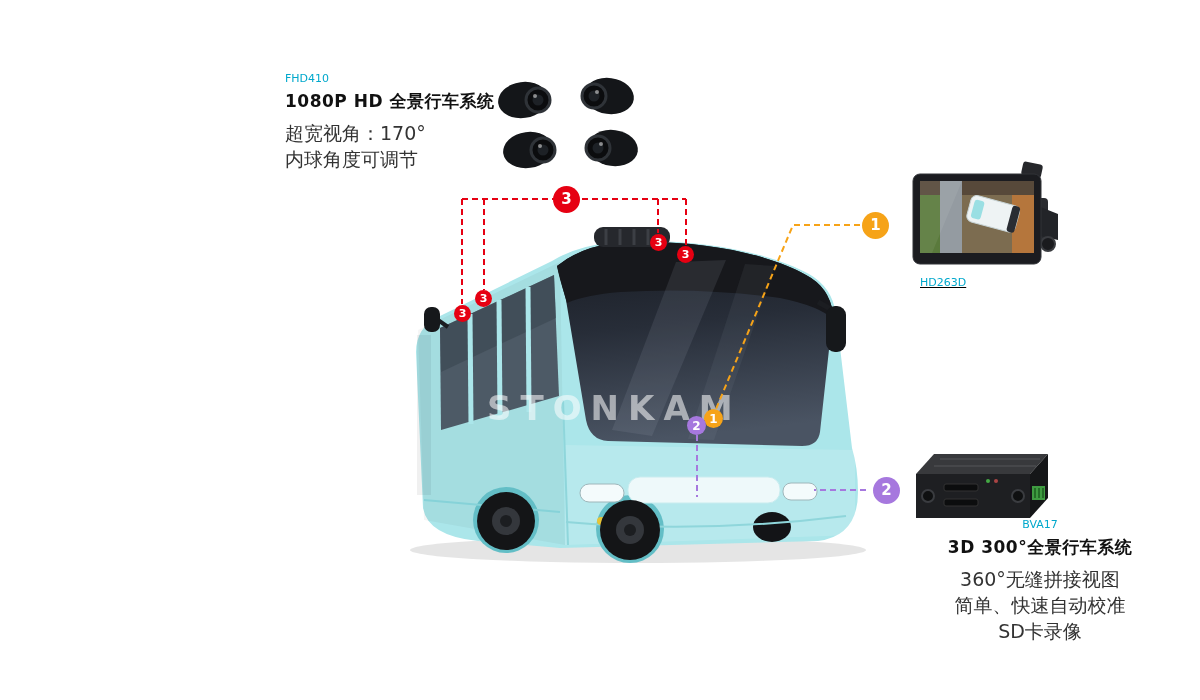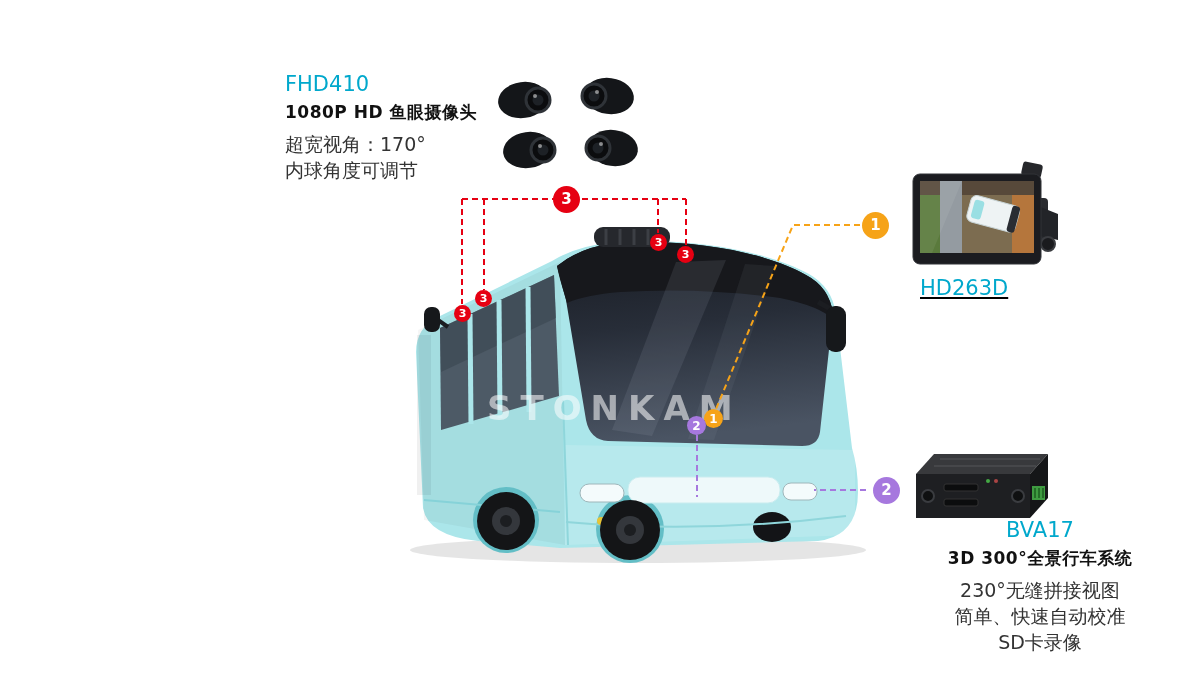--- a/index.html
+++ b/index.html
@@ -12,21 +12,21 @@
   *{box-sizing:border-box;}
   html,body{margin:0;padding:0;}
   body{
     width:1200px;height:700px;background:#ffffff;overflow:hidden;position:relative;
     font-family:"DejaVu Sans","Liberation Sans",sans-serif;
   }
   .stage{position:absolute;left:0;top:0;width:1200px;height:700px;}
   svg.art{position:absolute;left:0;top:0;}
 
   .info{position:absolute;width:240px;}
-  .info .model{color:var(--model-text);font-size:21px;margin-bottom:5px;}
+  .info .model{color:var(--model-text);font-size:11px;margin-bottom:5px;}
   .info .title{color:#111;font-size:17px;font-weight:bold;margin-bottom:7px;letter-spacing:.5px;}
   .info .spec{color:#333;font-size:19px;line-height:26px;}
 
   .badge{
     position:absolute;display:flex;align-items:center;justify-content:center;
     border-radius:50%;color:#fff;font-weight:bold;line-height:1;
   }
   .badge.big{width:27px;height:27px;font-size:15px;}
   .badge.med{width:19px;height:19px;font-size:12px;}
   .badge.small{width:17px;height:17px;font-size:11px;}
@@ -219,30 +219,30 @@
   <div class="badge small red" style="left:677px;top:246px;">3</div>
 
   <div class="badge big orange" style="left:862px;top:212px;">1</div>
   <div class="badge med orange" style="left:704px;top:409px;">1</div>
 
   <div class="badge big purple" style="left:873px;top:477px;">2</div>
   <div class="badge med purple" style="left:687px;top:416px;">2</div>
 
   <div class="info" style="left:285px;top:72px;">
     <div class="model">FHD410</div>
-    <div class="title">1080P HD 鱼眼摄像头</div>
+    <div class="title">1080P HD 全景行车系统</div>
     <div class="spec">超宽视角：170°</div>
     <div class="spec">内球角度可调节</div>
   </div>
 
   <div class="info" style="left:920px;top:276px;text-decoration:underline;">
     <div class="model">HD263D</div>
   </div>
 
   <div class="info" style="left:920px;top:518px;text-align:center;">
     <div class="model">BVA17</div>
     <div class="title">3D 300°全景行车系统</div>
-    <div class="spec">230°无缝拼接视图</div>
+    <div class="spec">360°无缝拼接视图</div>
     <div class="spec">简单、快速自动校准</div>
     <div class="spec">SD卡录像</div>
   </div>
 
 </div>
 
 </body></html>

